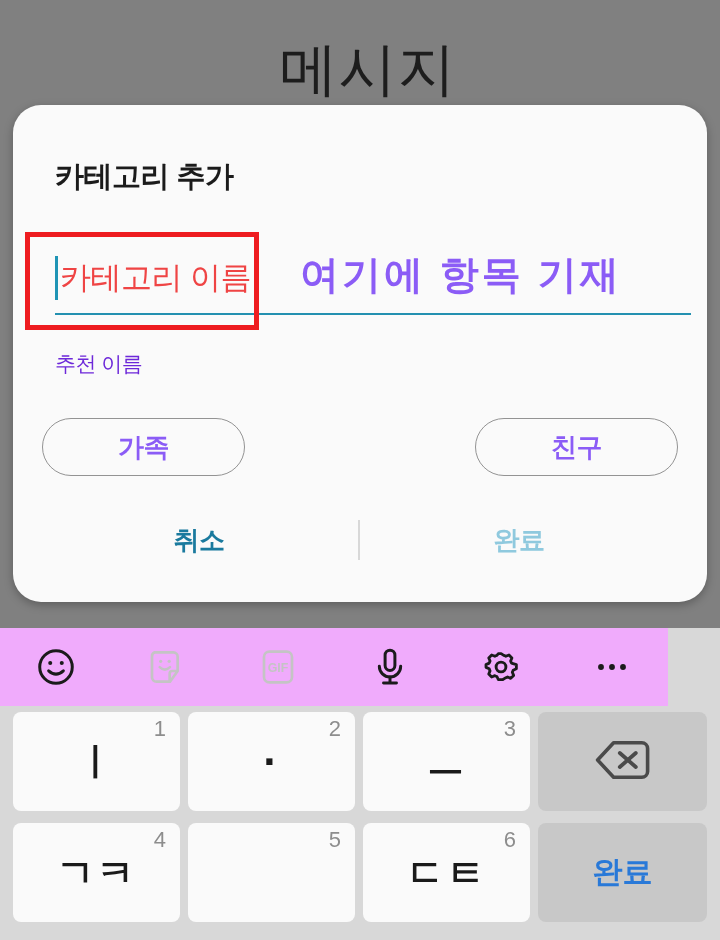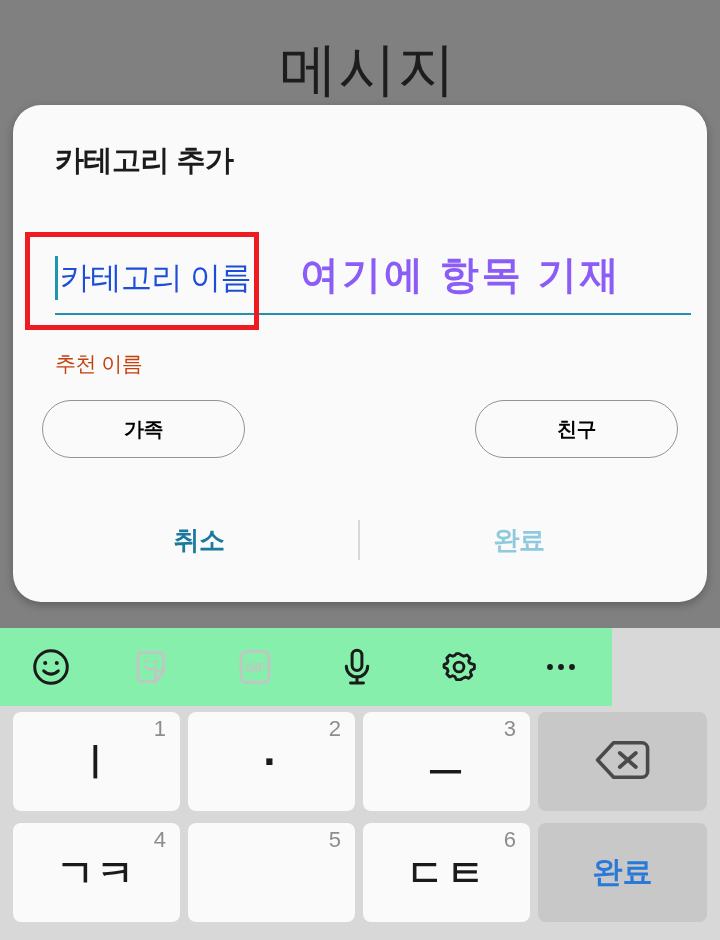--- a/index.html
+++ b/index.html
@@ -48,21 +48,21 @@
     height: 497px;
     background: #fafafa;
     border-radius: 28px;
     box-shadow: 0 3px 10px rgba(0,0,0,0.28);
     overflow: hidden;
   }
 
   #dialog-title {
     position: absolute;
     left: 42px;
-    top: 36px;
+    top: 52px;
     font-size: 29px;
     font-weight: bold;
     color: #1b1b1b;
     letter-spacing: -0.5px;
     white-space: nowrap;
   }
 
   
   #field-wrap {
     position: absolute;
@@ -80,41 +80,41 @@
     height: 44px;
     background: #1f94b5;
   }
 
   #field-placeholder {
     position: absolute;
     left: 5px;
     top: 8px;
     font-size: 31px;
     line-height: 46px;
-    color: #1d4ed8;
+    color: #ef4444;
     white-space: nowrap;
     letter-spacing: -0.5px;
   }
 
   #field-underline {
     position: absolute;
     left: 0;
     bottom: 10px;
     width: 636px;
     height: 2px;
     background: #2390b0;
   }
 
   
   #suggest-label {
     position: absolute;
     left: 42px;
     top: 245px;
     font-size: 21px;
-    color: #c2410c;
+    color: #6d28d9;
     letter-spacing: -0.5px;
     white-space: nowrap;
   }
 
   #chip-row {
     position: absolute;
     left: 29px;
     top: 295px;
     width: 636px;
     height: 58px;
@@ -124,24 +124,25 @@
 
   .chip {
     width: 203px;
     height: 58px;
     border: 1px solid #939393;
     border-radius: 29px;
     background: #fafafa;
     display: flex;
     align-items: center;
     justify-content: center;
-    font-size: 20px;
-    font-weight: bold;
-    color: #000000;
+    font-size: 26px;
+    font-weight: bold;
+    color: #8b5cf6;
     letter-spacing: -0.5px;
+    margin-top: 18px;
   }
 
   
   #action-row {
     position: absolute;
     left: 0;
     top: 400px;
     width: 612px;
     height: 70px;
   }
@@ -201,23 +202,23 @@
     left: 0;
     top: 628px;
     width: 720px;
     height: 312px;
     background: #d8d8d8;
   }
 
   #kb-toolbar {
     position: absolute;
     left: 0; top: 0;
-    width: 612px;
+    width: 668px;
     height: 78px;
-    background: #86efac;
+    background: #f0abfc;
     display: flex;
     align-items: flex-start;
   }
 
   .kb-tool {
     width: 120px;
     height: 78px;
     display: flex;
     align-items: center;
     justify-content: center;

